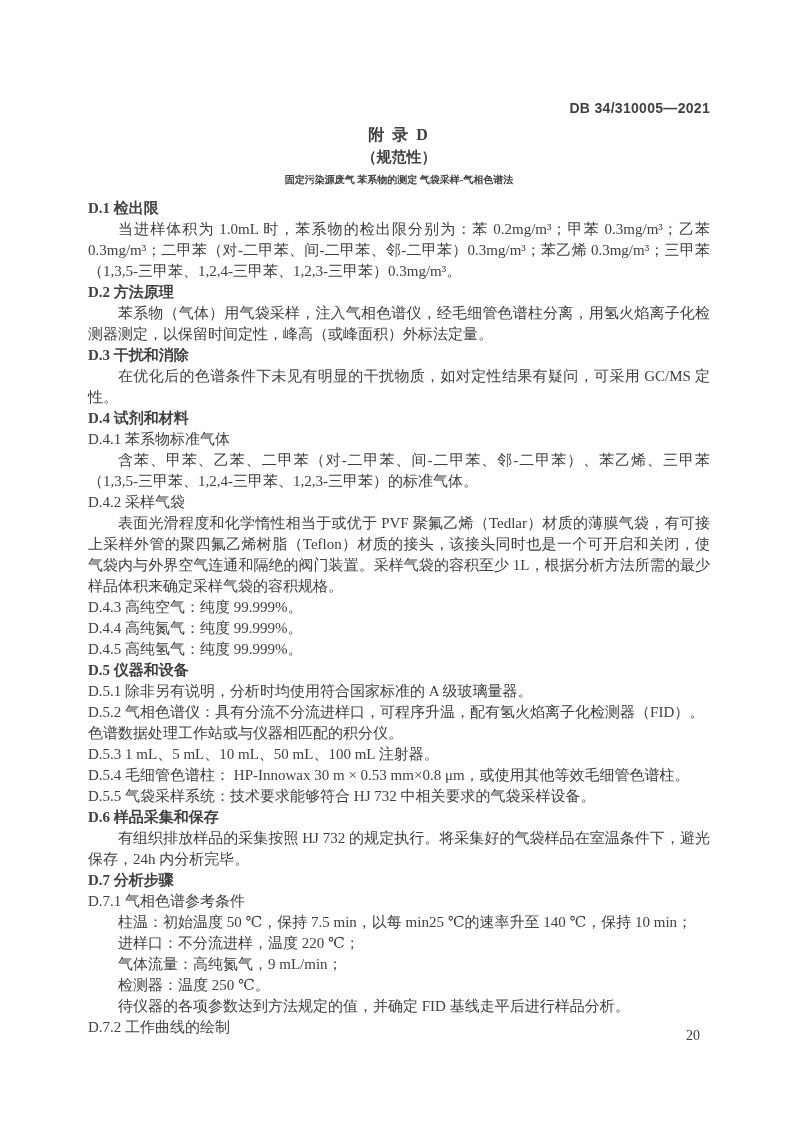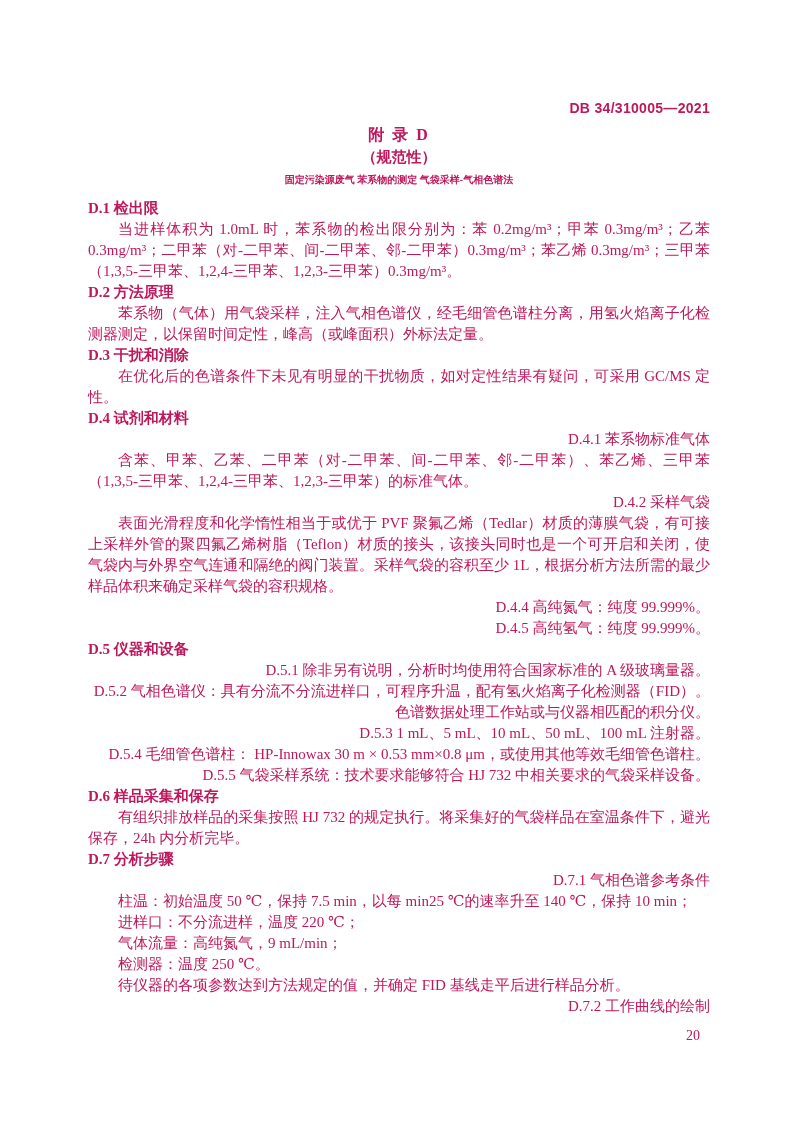--- a/index.html
+++ b/index.html
@@ -5,21 +5,21 @@
   html, body {
     margin: 0;
     padding: 0;
     background: #ffffff;
   }
   .page {
     position: relative;
     width: 793px;
     height: 1122px;
     background: #ffffff;
-    color: #be185d;
+    color: #404040;
     font-family: "Liberation Serif", "DejaVu Serif", serif;
     overflow: hidden;
     box-sizing: border-box;
   }
   .doc-number {
     position: absolute;
     top: 100px;
     left: 88px;
     right: 83px;
     text-align: right;
@@ -62,21 +62,21 @@
     line-height: 21px;
     text-align: justify;
     text-justify: inter-ideograph;
   }
   .line.heading {
     font-weight: 700;
     text-align: left;
   }
   .line.sub {
     font-weight: 400;
-    text-align: right;
+    text-align: left;
   }
   .line.para {
     text-indent: 2em;
   }
   .page-number {
     position: absolute;
     top: 1028px;
     left: 88px;
     right: 93px;
     text-align: right;
@@ -101,20 +101,21 @@
       <div class="line para">当进样体积为 1.0mL 时，苯系物的检出限分别为：苯 0.2mg/m³；甲苯 0.3mg/m³；乙苯 0.3mg/m³；二甲苯（对-二甲苯、间-二甲苯、邻-二甲苯）0.3mg/m³；苯乙烯 0.3mg/m³；三甲苯（1,3,5-三甲苯、1,2,4-三甲苯、1,2,3-三甲苯）0.3mg/m³。</div>
       <div class="line heading">D.2 方法原理</div>
       <div class="line para">苯系物（气体）用气袋采样，注入气相色谱仪，经毛细管色谱柱分离，用氢火焰离子化检测器测定，以保留时间定性，峰高（或峰面积）外标法定量。</div>
       <div class="line heading">D.3 干扰和消除</div>
       <div class="line para">在优化后的色谱条件下未见有明显的干扰物质，如对定性结果有疑问，可采用 GC/MS 定性。</div>
       <div class="line heading">D.4 试剂和材料</div>
       <div class="line sub">D.4.1 苯系物标准气体</div>
       <div class="line para">含苯、甲苯、乙苯、二甲苯（对-二甲苯、间-二甲苯、邻-二甲苯）、苯乙烯、三甲苯（1,3,5-三甲苯、1,2,4-三甲苯、1,2,3-三甲苯）的标准气体。</div>
       <div class="line sub">D.4.2 采样气袋</div>
       <div class="line para">表面光滑程度和化学惰性相当于或优于 PVF 聚氟乙烯（Tedlar）材质的薄膜气袋，有可接上采样外管的聚四氟乙烯树脂（Teflon）材质的接头，该接头同时也是一个可开启和关闭，使气袋内与外界空气连通和隔绝的阀门装置。采样气袋的容积至少 1L，根据分析方法所需的最少样品体积来确定采样气袋的容积规格。</div>
+      <div class="line sub">D.4.3 高纯空气：纯度 99.999%。</div>
       <div class="line sub">D.4.4 高纯氮气：纯度 99.999%。</div>
       <div class="line sub">D.4.5 高纯氢气：纯度 99.999%。</div>
       <div class="line heading">D.5 仪器和设备</div>
       <div class="line sub">D.5.1 除非另有说明，分析时均使用符合国家标准的 A 级玻璃量器。</div>
       <div class="line sub">D.5.2 气相色谱仪：具有分流不分流进样口，可程序升温，配有氢火焰离子化检测器（FID）。色谱数据处理工作站或与仪器相匹配的积分仪。</div>
       <div class="line sub">D.5.3 1 mL、5 mL、10 mL、50 mL、100 mL 注射器。</div>
       <div class="line sub">D.5.4 毛细管色谱柱： HP-Innowax 30 m × 0.53 mm×0.8 μm，或使用其他等效毛细管色谱柱。</div>
       <div class="line sub">D.5.5 气袋采样系统：技术要求能够符合 HJ 732 中相关要求的气袋采样设备。</div>
       <div class="line heading">D.6 样品采集和保存</div>
       <div class="line para">有组织排放样品的采集按照 HJ 732 的规定执行。将采集好的气袋样品在室温条件下，避光保存，24h 内分析完毕。</div>

